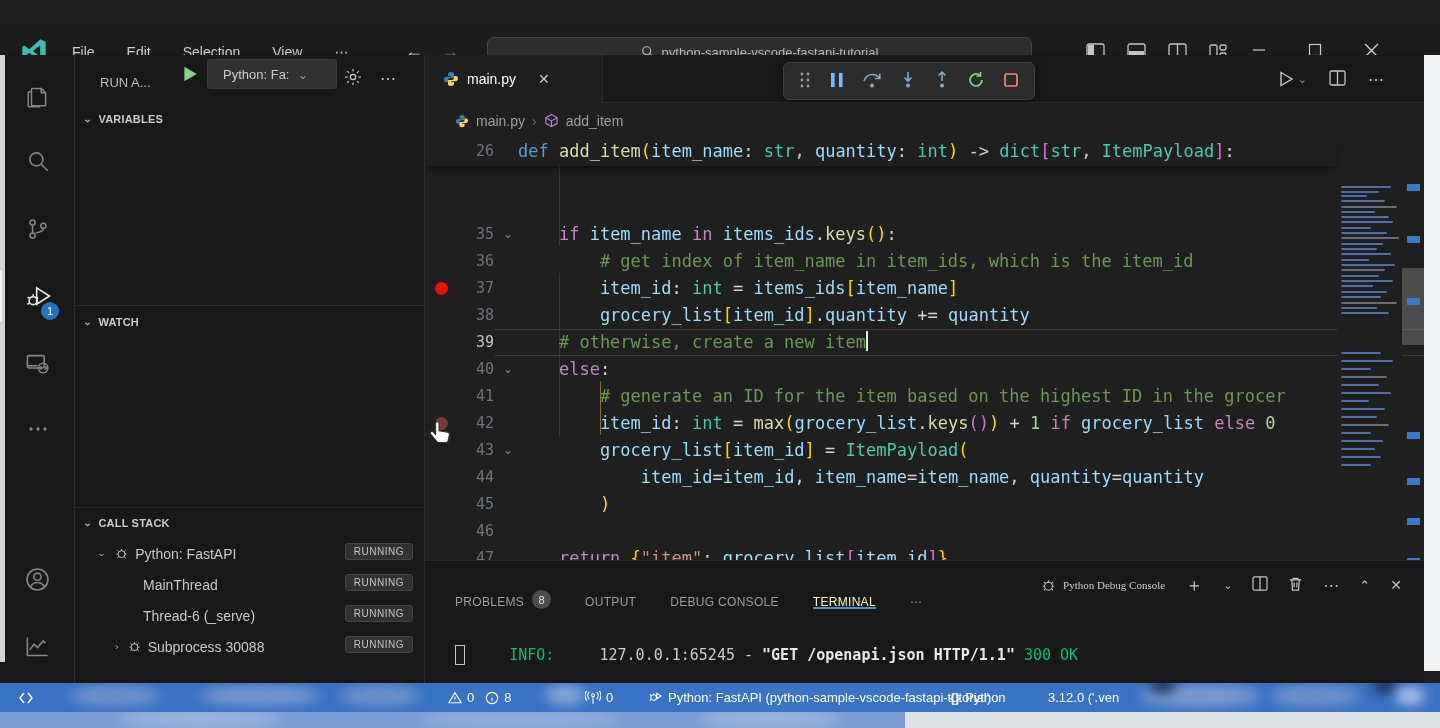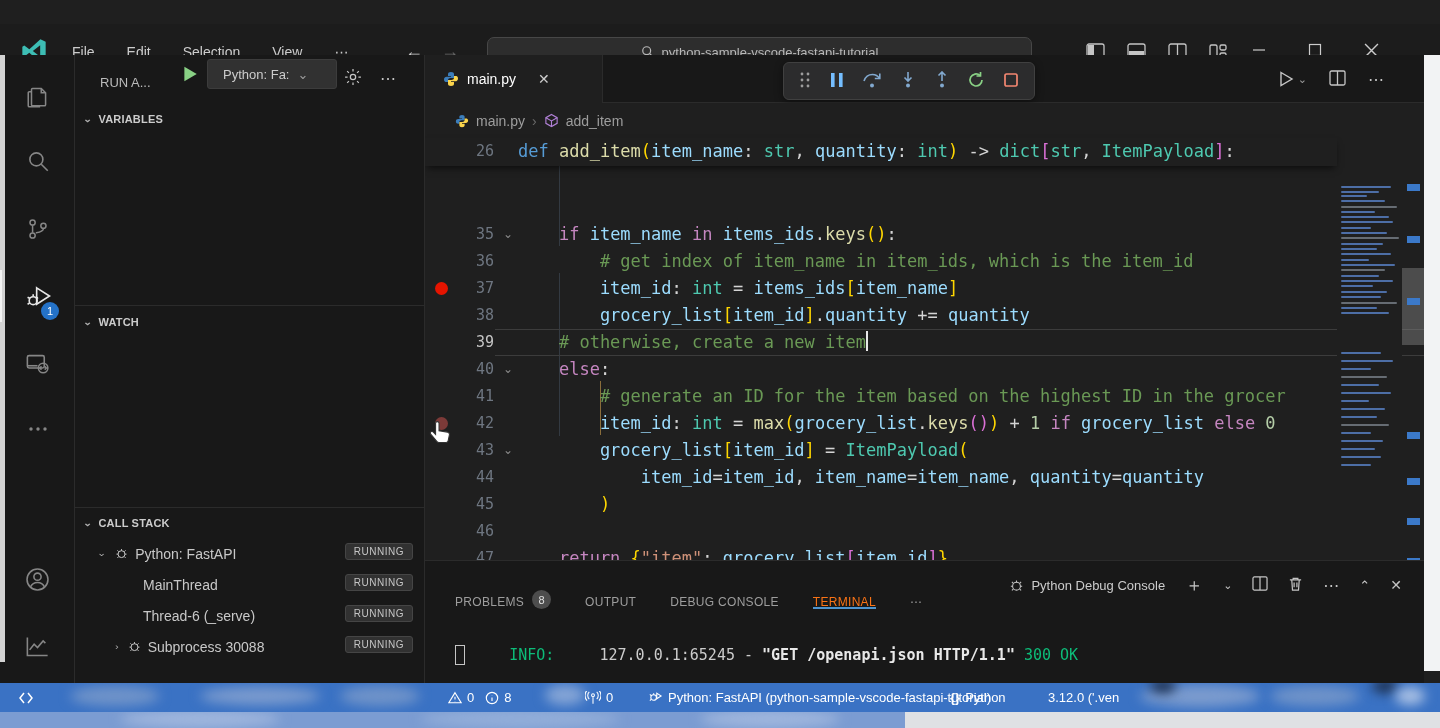--- a/index.html
+++ b/index.html
@@ -77,24 +77,24 @@
   .mm-b { background:rgba(86,124,190,.85); }
   .mm-w { background:rgba(150,160,172,.6); }
   #overview-ruler { position:absolute; left:977px; top:0; width:22px; height:422px; }
   .ov-marker { position:absolute; left:5px; width:13px; height:7px; background:#3b79c9; }
   #ov-slider { position:absolute; left:0; width:22px; top:130px; height:77px; background:rgba(130,130,130,.45); }
 
   
   #panel { left:425px; top:560px; width:999px; height:123px; background:#181818; border-top:1px solid #2b2b2b; }
   #panel-tabs { position:absolute; left:30px; top:0; height:48px; display:flex; align-items:center; gap:34px; font-size:12px; letter-spacing:.3px; color:#9d9d9d; }
   .panel-tab { display:flex; align-items:flex-end; gap:8px; height:48px; }
-  .panel-tab.active { color:#f97316; box-shadow:inset 0 -2px 0 #4e94ce; }
+  .panel-tab.active { color:#fef9c3; box-shadow:inset 0 -2px 0 #4e94ce; }
   .tab-badge { min-width:19px; height:19px; border-radius:50%; background:#4d4d4d; color:#e0e0e0; font-size:11px; display:flex; align-items:center; justify-content:center; }
   #panel-right { position:absolute; right:22px; top:0; height:48px; display:flex; align-items:center; gap:20px; color:#c5c5c5; }
-  #terminal-name { display:flex; align-items:center; gap:6px; font-size:13px; color:#cccccc; }
+  #terminal-name { display:flex; align-items:center; gap:6px; font-size:11px; color:#cccccc;font-family:Liberation Serif, serif; }
   #terminal-body { position:absolute; left:30px; top:58px; font-family:"DejaVu Sans Mono", monospace; font-size:15px; line-height:24px; white-space:pre; }
   .t-green { color:#0dbc79; } .t-dim { color:#cccccc; } .t-bold { color:#e8e8e8; font-weight:bold; }
   #term-cursor { position:absolute; left:30px; top:84px; width:10px; height:20px; border:1px solid #c5c5c5; }
 
   
   #statusbar { left:0; top:683px; width:1440px; height:29px; background:#3a72c4; color:#ffffff; overflow:hidden; }
   .sb-item { position:absolute; top:0; height:29px; display:flex; align-items:center; gap:5px; font-size:13px; color:#fff; white-space:nowrap; }
   .blur-blob { position:absolute; border-radius:50%; filter:blur(6px); }
 
   

